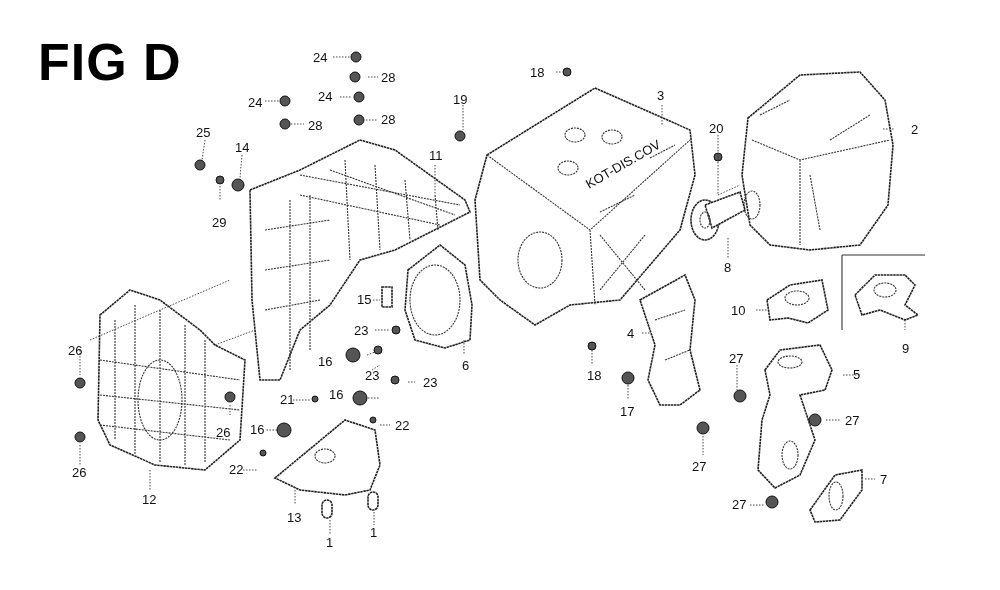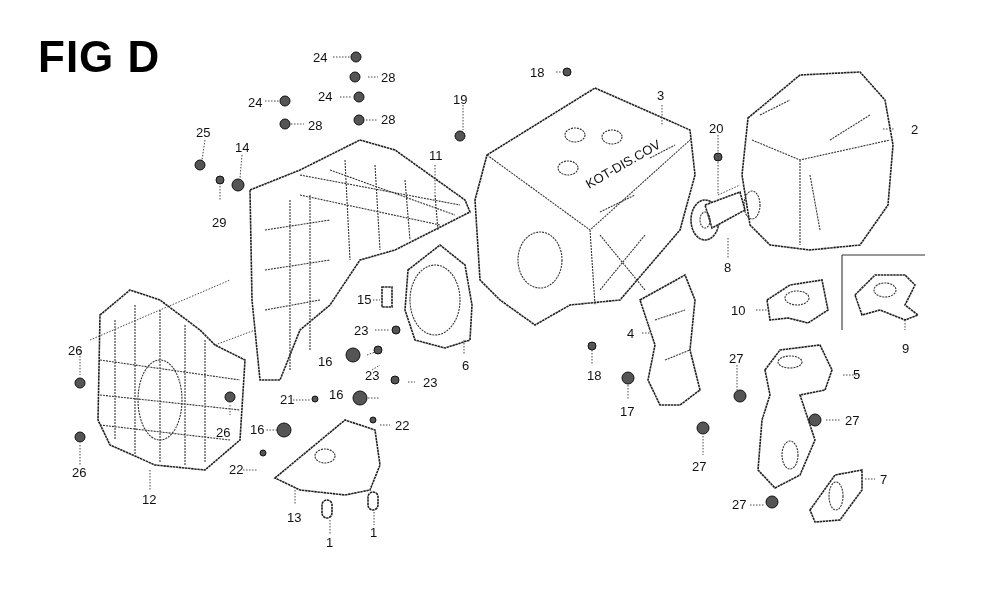--- a/index.html
+++ b/index.html
@@ -1,18 +1,18 @@
 <!DOCTYPE html>
 <html><head>
 <meta charset="utf-8">
 <style>
   html, body { margin: 0; padding: 0; background: #ffffff; }
   body { width: 1000px; height: 590px; position: relative; overflow: hidden;
          font-family: "Liberation Sans", sans-serif; color: #111; }
-  #fig-title { position: absolute; left: 38px; top: 32px; font-size: 44px; font-weight: bold;
+  #fig-title { position: absolute; left: 38px; top: 32px; font-size: 52px; font-weight: bold;
                letter-spacing: 1px; color: #000; }
   svg#diagram { position: absolute; left: 0; top: 0; }
   .part { fill: #fff; stroke: #222; stroke-width: 1.6; stroke-dasharray: 2.5 0.6; }
   .part-detail { fill: none; stroke: #333; stroke-width: 1.1; stroke-dasharray: 2 1; }
   .lead { stroke: #333; stroke-width: 0.9; stroke-dasharray: 1.5 1.5; fill: none; }
   .fastener { fill: #555; stroke: #111; stroke-width: 1; }
   .callout { font-size: 13px; fill: #111; font-family: "Liberation Sans", sans-serif; }
   .solid { stroke-dasharray: none; }
 </style>
 </head>

